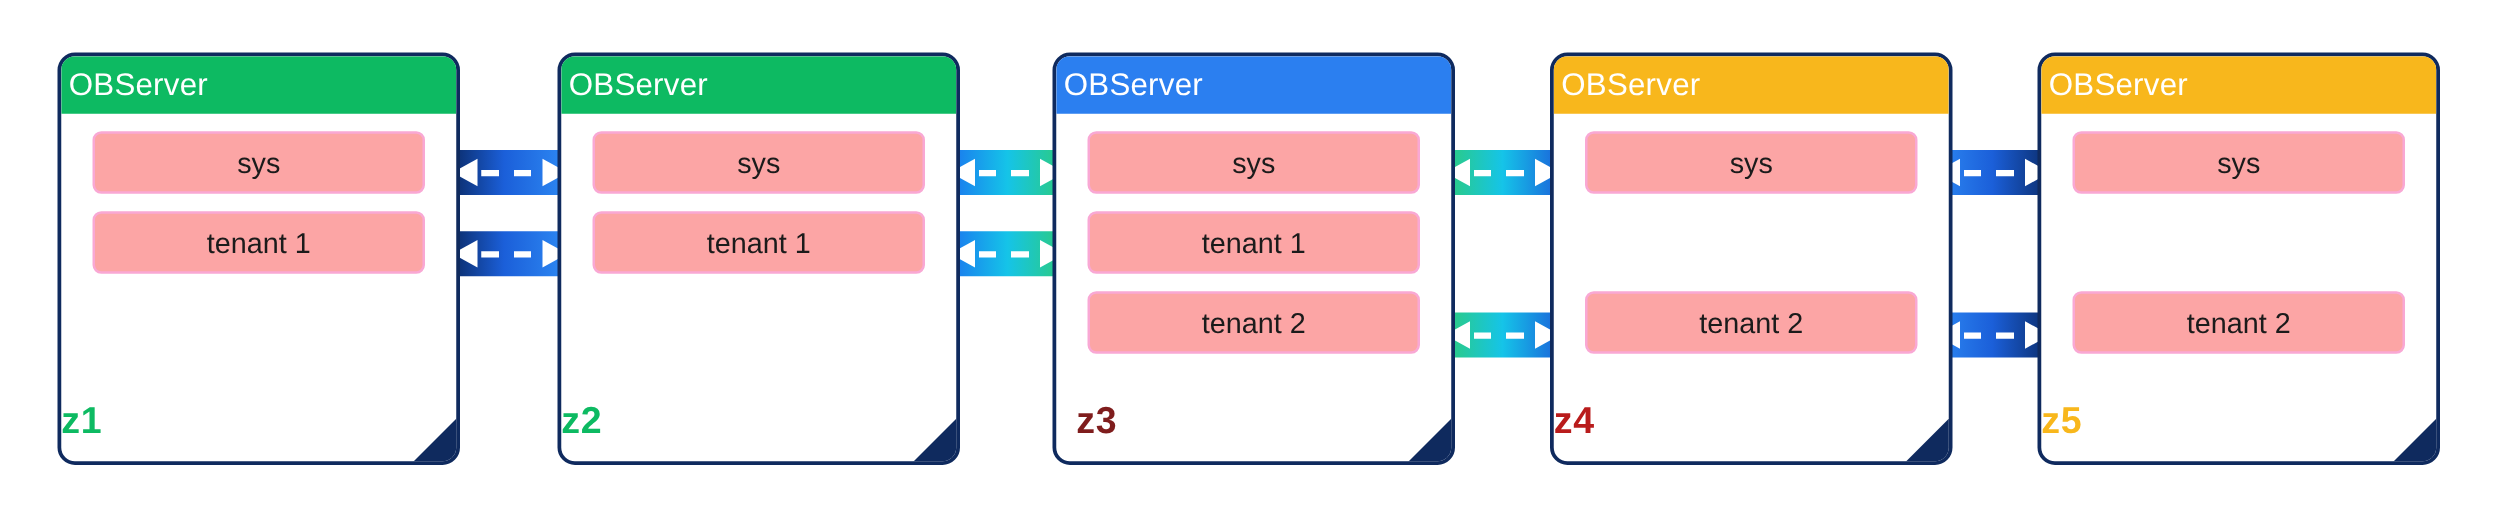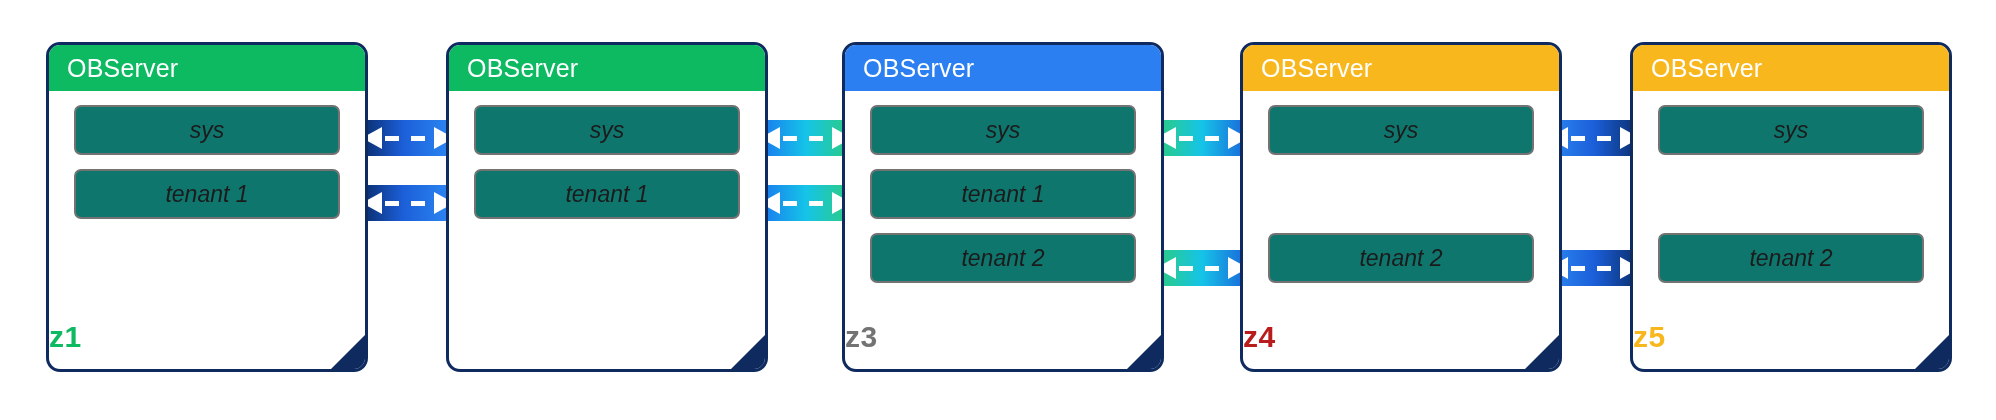--- a/index.html
+++ b/index.html
@@ -24,48 +24,47 @@
     border:3px solid #0F2A5E;
     border-radius:14px;
     background:#ffffff;
     overflow:hidden;
     z-index:2;
   }
   .card-header{
     height:46px;
     display:flex;
     align-items:center;
-    padding-left:18px;
+    padding-left:6px;
     box-sizing:border-box;
   }
   .card-title{
     color:#ffffff;
     font-size:25px;
     letter-spacing:.2px;
     line-height:1;
   }
   .card-body{
     position:relative;
     height:281px;
     padding:14px 25px 0 25px;
     box-sizing:border-box;
   }
   .slot{
     height:50px;
     margin-bottom:14px;
     box-sizing:border-box;
   }
   .slot.filled{
-    border:2px solid #737373;
+    border:2px solid #f9a8d4;
     border-radius:7px;
     display:flex;
     align-items:center;
     justify-content:center;
-    background:#0f766e;
-    font-style:italic;
+    background:#fca5a5;
   }
   .slot.empty{
     border:none;
     background:transparent;
   }
   .slot-label{
     font-size:23px;
     color:#1b1b1b;
   }
   .zone-label{
@@ -146,39 +145,40 @@
       <span class="card-title">OBServer</span>
     </div>
     <div class="card-body">
       <div class="slot filled">
         <span class="slot-label">sys</span>
       </div>
       <div class="slot filled">
         <span class="slot-label">tenant 1</span>
       </div>
       <div class="slot empty"></div>
+      <div class="zone-label" style="color:#0DBA62;">z2</div>
     </div>
     <div class="fold"></div>
   </div>
 
   <div class="card" style="left:842px;">
     <div class="card-header" style="background:#2B7FF0;">
       <span class="card-title">OBServer</span>
     </div>
     <div class="card-body">
       <div class="slot filled">
         <span class="slot-label">sys</span>
       </div>
       <div class="slot filled">
         <span class="slot-label">tenant 1</span>
       </div>
       <div class="slot filled">
         <span class="slot-label">tenant 2</span>
       </div>
-      <div class="zone-label" style="color:#737373;">z3</div>
+      <div class="zone-label" style="color:#7f1d1d;margin-left:16px;">z3</div>
     </div>
     <div class="fold"></div>
   </div>
 
   <div class="card" style="left:1240px;">
     <div class="card-header" style="background:#F8B71C;">
       <span class="card-title">OBServer</span>
     </div>
     <div class="card-body">
       <div class="slot filled">

